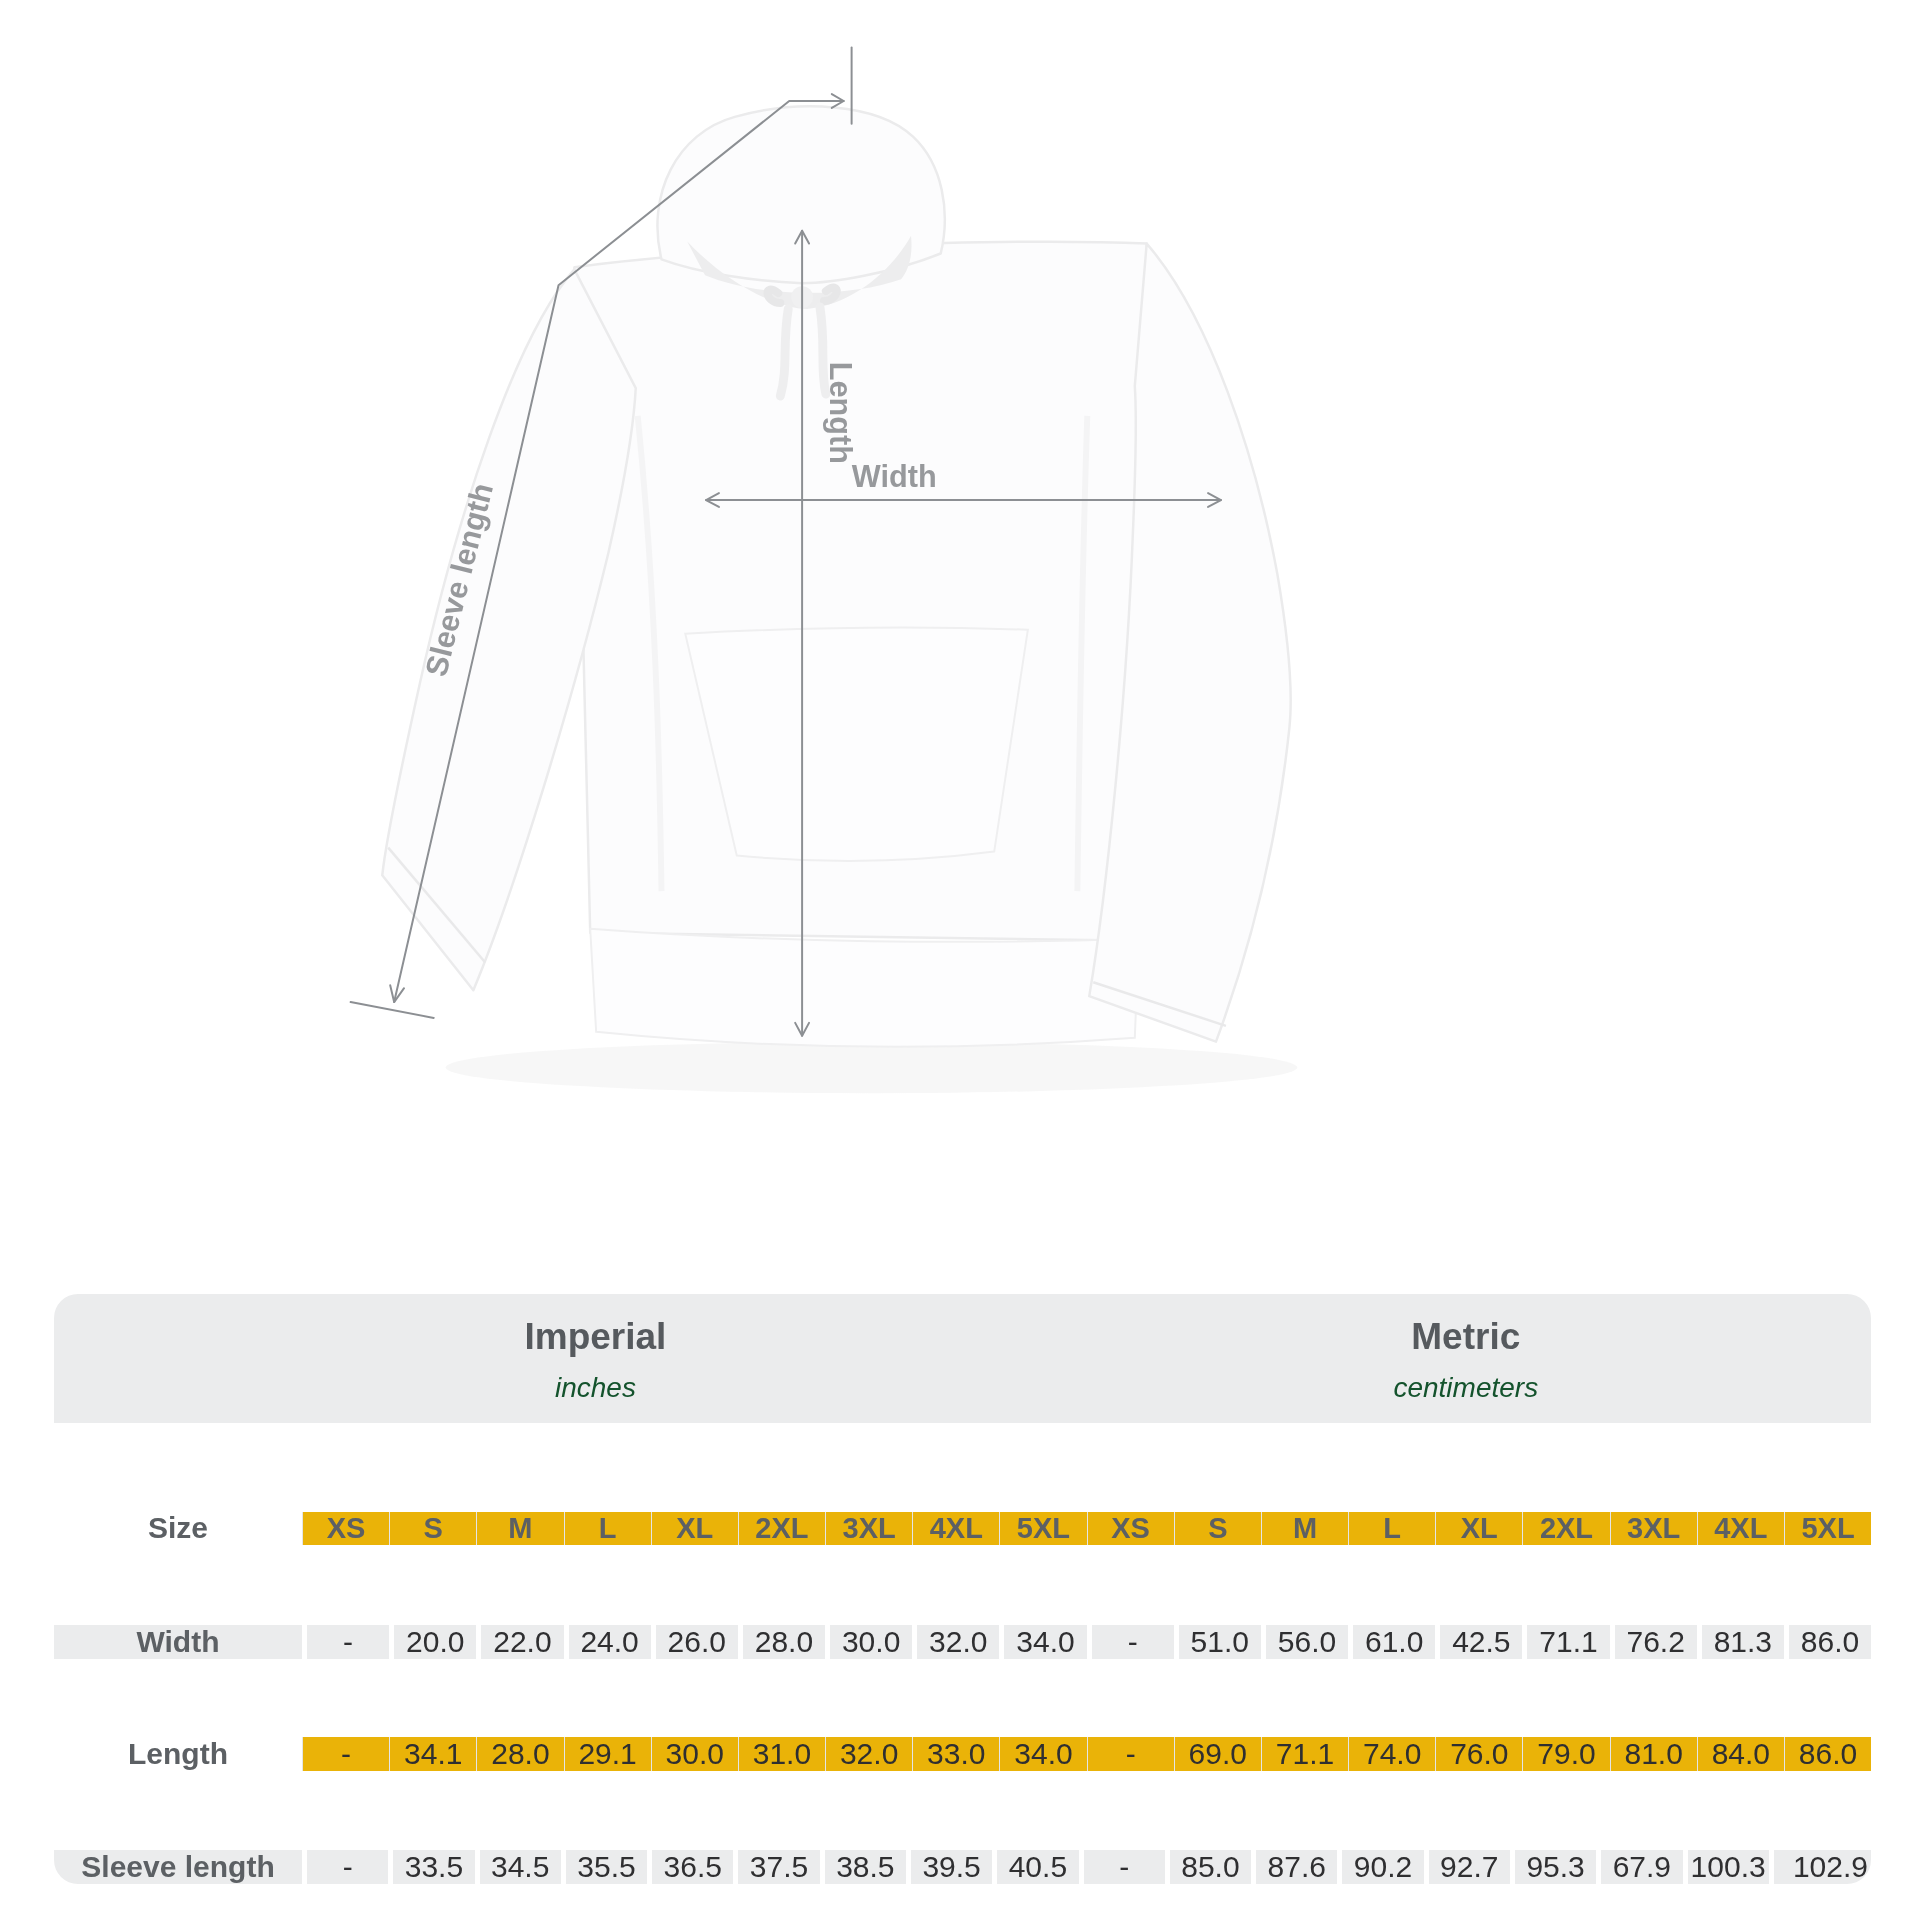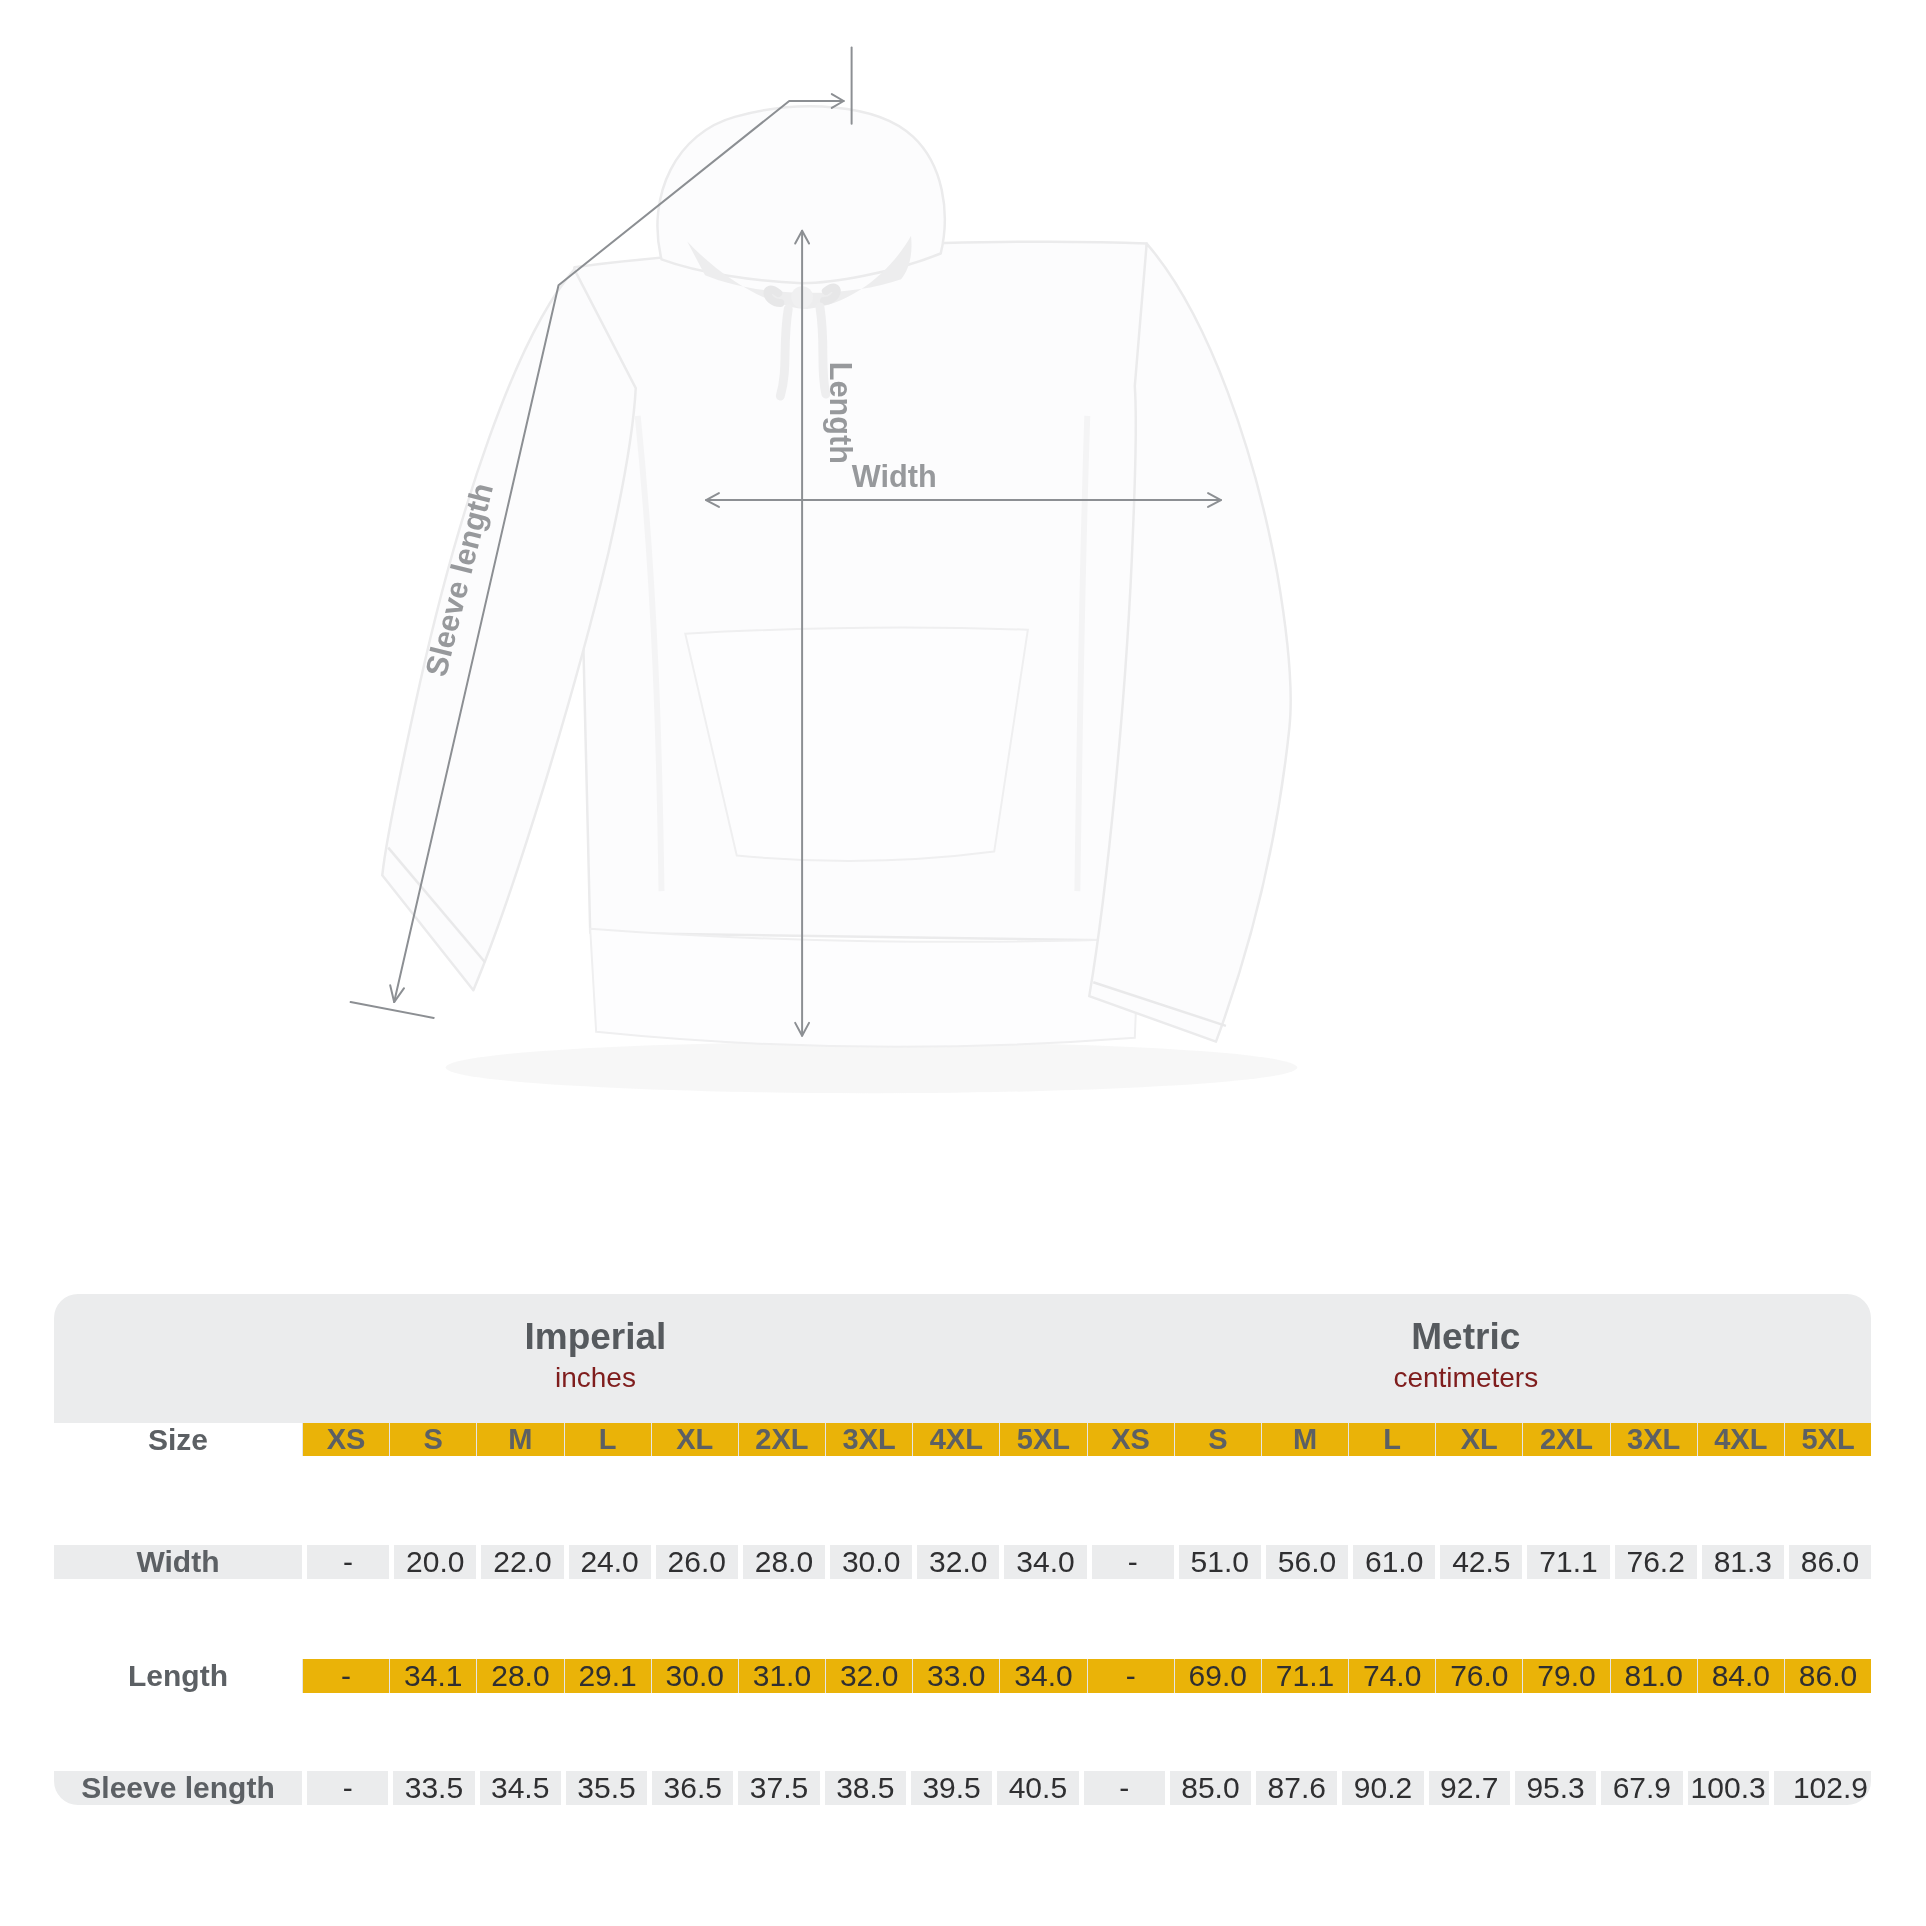--- a/index.html
+++ b/index.html
@@ -8,22 +8,22 @@
   .figure{position:absolute;left:0;top:0;width:1927px;height:1109px;}
   .heading{position:absolute;top:1111px;left:0;width:100%;text-align:center;}
   .title{font-size:46px;font-weight:bold;color:#353538;margin:0;letter-spacing:0.5px;}
   .subtitle{font-size:28px;font-style:italic;color:#48484b;margin:17px 0 0;}
   .size-table{position:absolute;left:54px;top:1294px;width:1817px;}
   .units-row{position:relative;height:129px;background:#ebeced;border-radius:24px 24px 0 0;}
   .unit-group{position:absolute;top:22px;transform:translateX(-50%);text-align:center;}
   .g-imperial{left:29.8%;}
   .g-metric{left:77.7%;}
   .unit-title{font-size:37px;font-weight:bold;color:#565a5e;}
-  .unit-sub{font-size:28px;color:#7f1d1d;margin-top:4px;}
-  .t-row{display:flex;align-items:flex-start;}
+  .unit-sub{font-size:28px;font-style:italic;color:#14532d;margin-top:14px;}
+  .t-row{display:flex;align-items:flex-end;}
   .row-sizes{height:122px;}
   .row-h115{height:114px;}
   .row-h113{height:112px;}
   .row-h114{height:113px;}
   .label-cell{flex:0 0 248px;display:flex;align-items:center;justify-content:center;
               font-size:30px;font-weight:bold;color:#5c6064;}
   .cell{flex:1 1 0;display:flex;align-items:center;justify-content:center;box-sizing:border-box;}
   .cell.head{font-size:29px;font-weight:bold;color:#5c6064;}
   .cell.val{font-size:30px;color:#2f2f31;}
   .row-white .cell{background:#eab308;border-left:1px solid #e4e5e6;}

